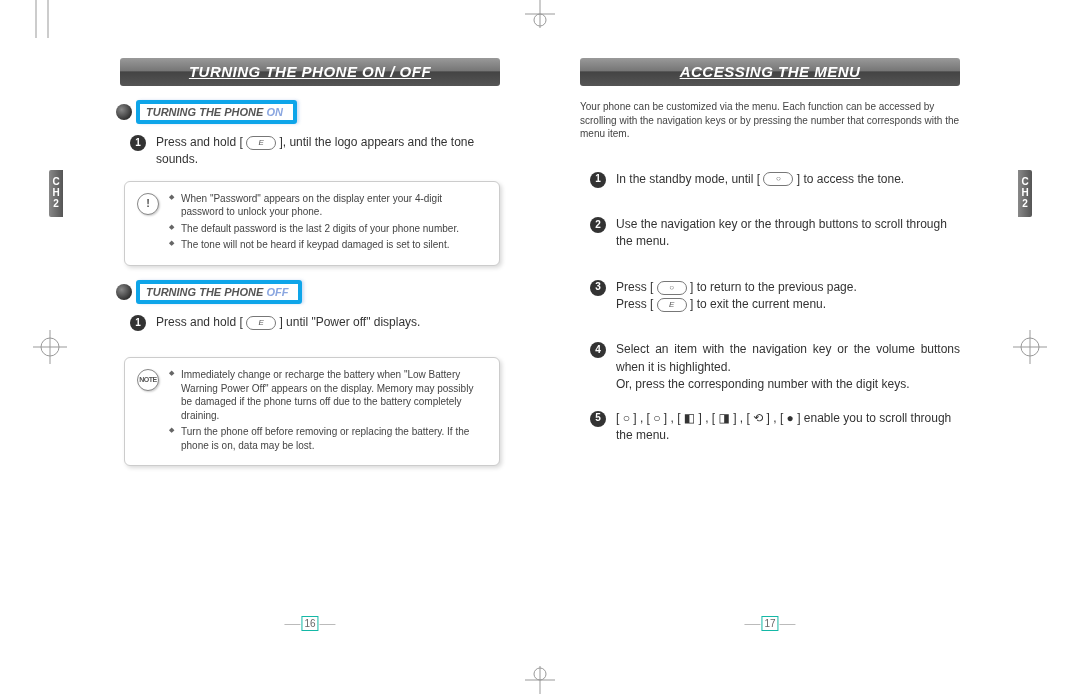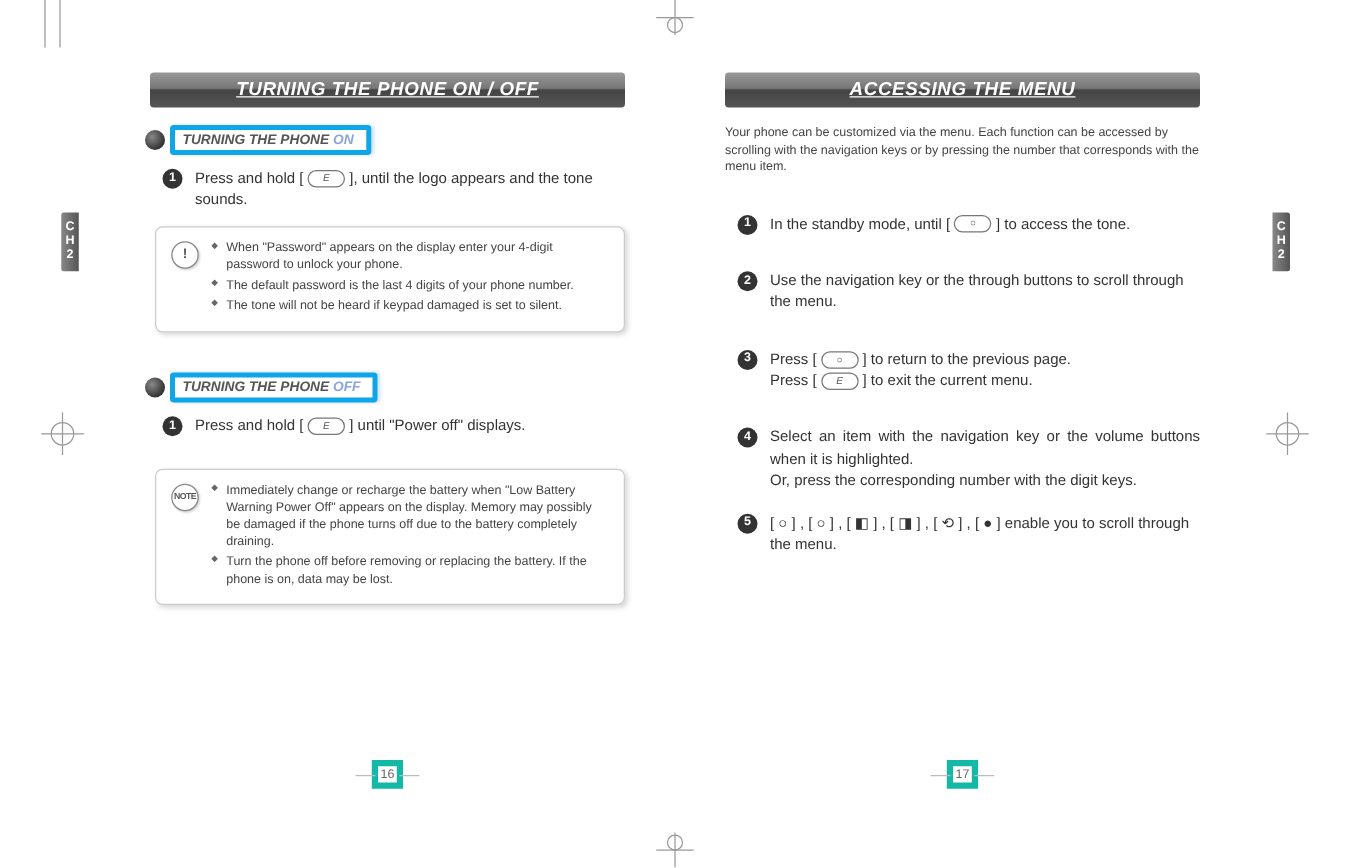--- a/index.html
+++ b/index.html
@@ -172,21 +172,21 @@
   }
   .ch-tab.left { left: 49px; border-radius: 2px 0 0 2px; }
   .ch-tab.right { right: 48px; border-radius: 0 2px 2px 0; }
   .pagenum {
     position: absolute;
     bottom: 3px;
     font-size: 10px;
     color: #666;
     background: #fff;
     padding: 1px 2px;
-    border: 5px solid #14b8a6;
+    border: 1px solid #14b8a6;
     left: 50%;
     transform: translateX(-50%);
   }
   .pagenum::before, .pagenum::after {
     content: "";
     position: absolute;
     top: 50%;
     width: 16px;
     height: 1px;
     background: #bbb;
@@ -248,26 +248,26 @@
       <div class="step-num">1</div>
       <div class="step-text">
         <span>Press and hold [ </span><span class="icon-key">E</span><span> ], until the logo appears and the tone sounds.</span>
       </div>
     </div>
 
     <div class="note-box">
       <div class="note-icon">!</div>
       <ul class="note-list">
         <li>When "Password" appears on the display enter your 4-digit password to unlock your phone.</li>
-        <li>The default password is the last 4 digits of your phone number.</li>
+        <li>The default password is the last 2 digits of your phone number.</li>
         <li>The tone will not be heard if keypad damaged is set to silent.</li>
       </ul>
     </div>
 
-    <div class="sub-head-wrap" style="margin-top:32px">
+    <div class="sub-head-wrap" style="margin-top:14px">
       <div class="sub-head-bullet"></div>
       <div class="sub-head">
         <span>TURNING THE PHONE </span><span class="accent">OFF</span>
       </div>
     </div>
 
     <div class="step">
       <div class="step-num">1</div>
       <div class="step-text">
         <span>Press and hold [ </span><span class="icon-key">E</span><span> ] until "Power off" displays.</span>

